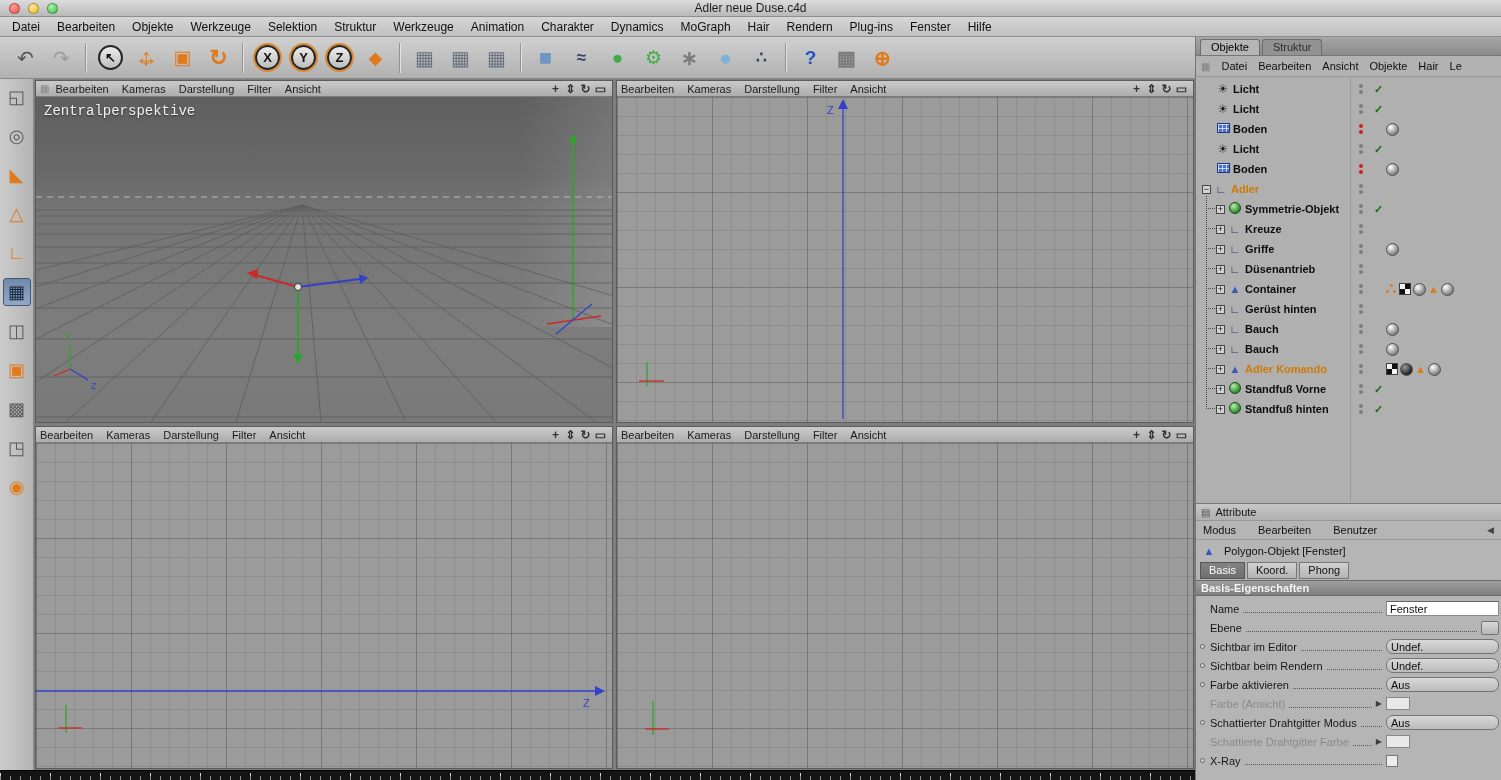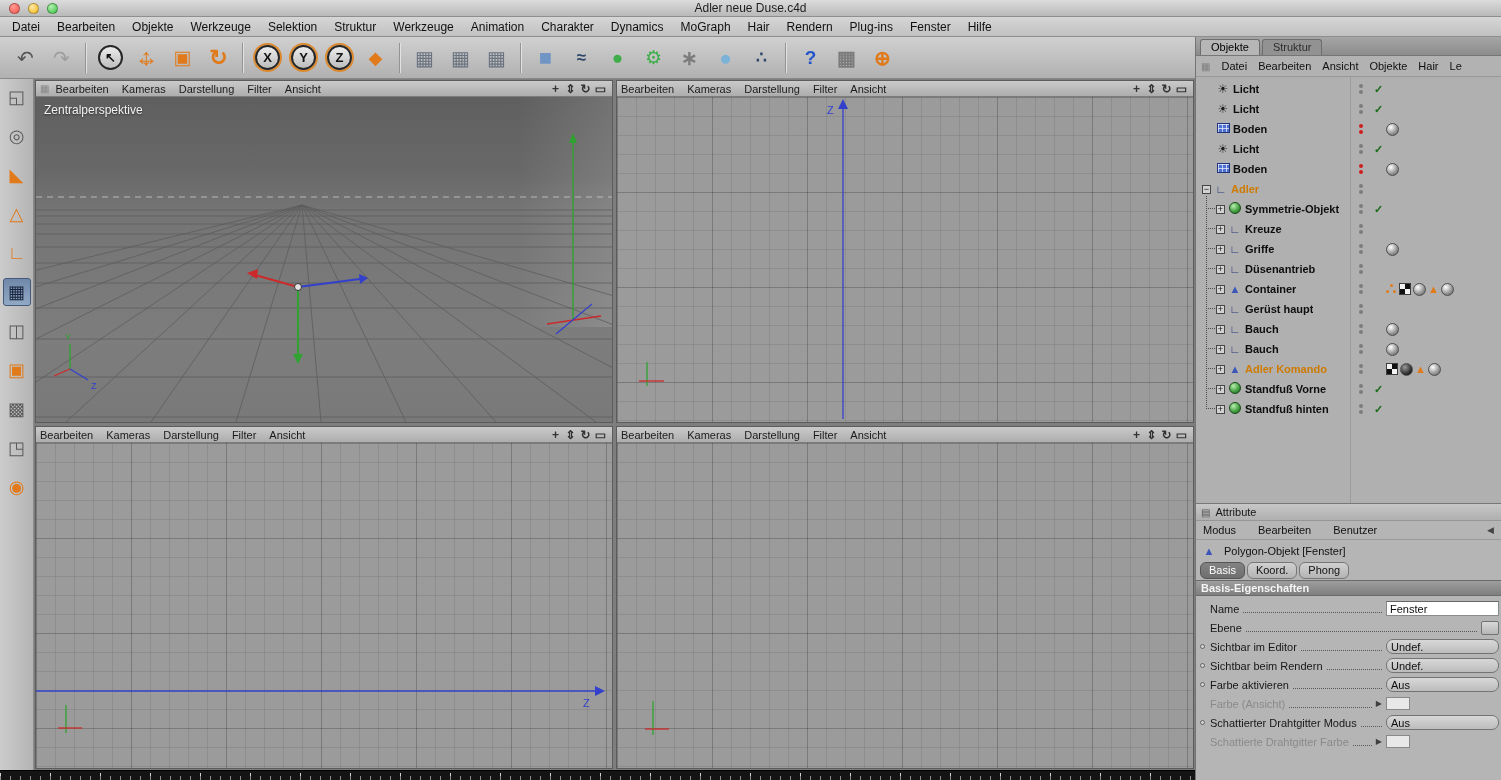--- a/index.html
+++ b/index.html
@@ -67,21 +67,21 @@
   .persp{background:linear-gradient(180deg,#5f5f5f,#696969 24%,#747474 34%,#7d7d7d 75%,#797979);}
   .persp-highlight{position:absolute;right:0;top:0;width:95px;height:230px;
                    background:linear-gradient(to left,rgba(255,255,255,.12),rgba(255,255,255,0));}
   .ortho{background-color:#9b9b9b;
     background-image:
       linear-gradient(rgba(30,30,30,.10) 1px,transparent 1px),
       linear-gradient(90deg,rgba(30,30,30,.10) 1px,transparent 1px),
       linear-gradient(rgba(30,30,30,.18) 1px,transparent 1px),
       linear-gradient(90deg,rgba(30,30,30,.18) 1px,transparent 1px);
     background-size:19px 19px,19px 19px,95px 95px,95px 95px;}
-  .vp-label{position:absolute;left:8px;top:6px;font-size:12px;color:#f2f2f2;text-shadow:0 1px 2px rgba(0,0,0,.55);}
+  .vp-label{position:absolute;left:8px;top:6px;font-size:14px;color:#f2f2f2;text-shadow:0 1px 2px rgba(0,0,0,.55);font-family:Liberation Mono, monospace;}
   .vp-canvas svg{position:absolute;inset:0;width:100%;height:100%;}
   
   .timeline{height:10px;background:#141414;border-top:1px solid #000;flex:none;
     background-image:
       linear-gradient(90deg,#8c8c8c 1px,transparent 1px),
       linear-gradient(90deg,#d2d2d2 1px,transparent 1px);
     background-size:10px 4px,50px 7px;background-position:left bottom,left bottom;background-repeat:repeat-x;}
   
   .right-panel{width:306px;border-left:1px solid #747474;background:#b2b2b2;display:flex;flex-direction:column;overflow:hidden;flex:none;}
   .om-tabs{height:19px;background:linear-gradient(#a6a6a6,#8c8c8c);display:flex;align-items:flex-end;
@@ -135,21 +135,21 @@
   .attr-header{height:17px;background:linear-gradient(#c7c7c7,#afafaf);border-bottom:1px solid #969696;
                display:flex;align-items:center;gap:5px;padding:0 5px;font-size:11px;color:#161616;flex:none;}
   .attr-hicon{color:#555;font-size:10px;}
   .attr-menu{height:19px;display:flex;gap:22px;align-items:center;padding:0 7px;font-size:11px;
              border-bottom:1px solid #9a9a9a;flex:none;}
   .attr-menu .sp{flex:1;}
   .attr-collapse{color:#444;font-size:9px;}
   .attr-obj{height:21px;display:flex;align-items:center;gap:5px;padding:0 6px;font-size:11px;flex:none;}
   .attr-tabs{height:19px;display:flex;gap:2px;padding:0 4px;align-items:center;flex:none;}
   .attr-tab{font-size:11px;padding:1px 8px 2px;border:1px solid #777;background:linear-gradient(#d0d0d0,#b4b4b4);
-            color:#111;border-radius:6px;}
+            color:#111;border-radius:0;}
   .attr-tab.active{background:linear-gradient(#828282,#6f6f6f);color:#fff;border-color:#555;}
   .attr-section{height:16px;background:linear-gradient(#9e9e9e,#7e7e7e);border-top:1px solid #6b6b6b;
                 border-bottom:1px solid #6b6b6b;color:#f5f5f5;font-weight:bold;font-size:11px;
                 display:flex;align-items:center;padding:0 5px;flex:none;}
   .attr-fields{flex:1;padding:3px 2px 0 4px;overflow:hidden;}
   .field{height:19px;display:flex;align-items:center;font-size:11px;color:#171717;}
   .key{width:10px;flex:none;display:flex;align-items:center;}
   .key i{width:5px;height:5px;border:1px solid #636363;border-radius:50%;background:#d2d2d2;}
   .fl{flex:none;white-space:nowrap;}
   .fl.dis{color:#8a8a8a;}
@@ -591,21 +591,21 @@
               <span class="tag-mat"></span>
               <span class="tag-phong">▲</span>
               <span class="tag-mat"></span>
             </span>
           </span>
         </div>
 
         <div class="om-row child">
           <span class="expand">+</span>
           <span class="obj-icon icon-null">∟</span>
-          <span class="obj-name">Gerüst haupt</span>
+          <span class="obj-name">Gerüst hinten</span>
           <span class="row-right">
             <span class="dots">
                 <i class="dot"></i>
                 <i class="dot"></i>
               </span>
             <span class="check-slot"></span>
             <span class="tags"></span>
           </span>
         </div>
 
@@ -779,18 +779,28 @@
           <div class="field">
             <span class="key"></span>
             <span class="fl dis">Schattierte Drahtgitter Farbe</span>
             <span class="leader"></span>
             <span class="swarrow">▶</span>
             <span class="ctrl-slot">
                 <span class="swatch"></span>
               </span>
           </div>
 
+          <div class="field">
+            <span class="key">
+                <i></i>
+              </span>
+            <span class="fl">X-Ray</span>
+            <span class="leader"></span>
+            <span class="ctrl-slot">
+                <span class="checkbox"></span>
+              </span>
+          </div>
 
         </div>
       </div>
     </div>
   </div>
 </div>
 
 </body></html>

